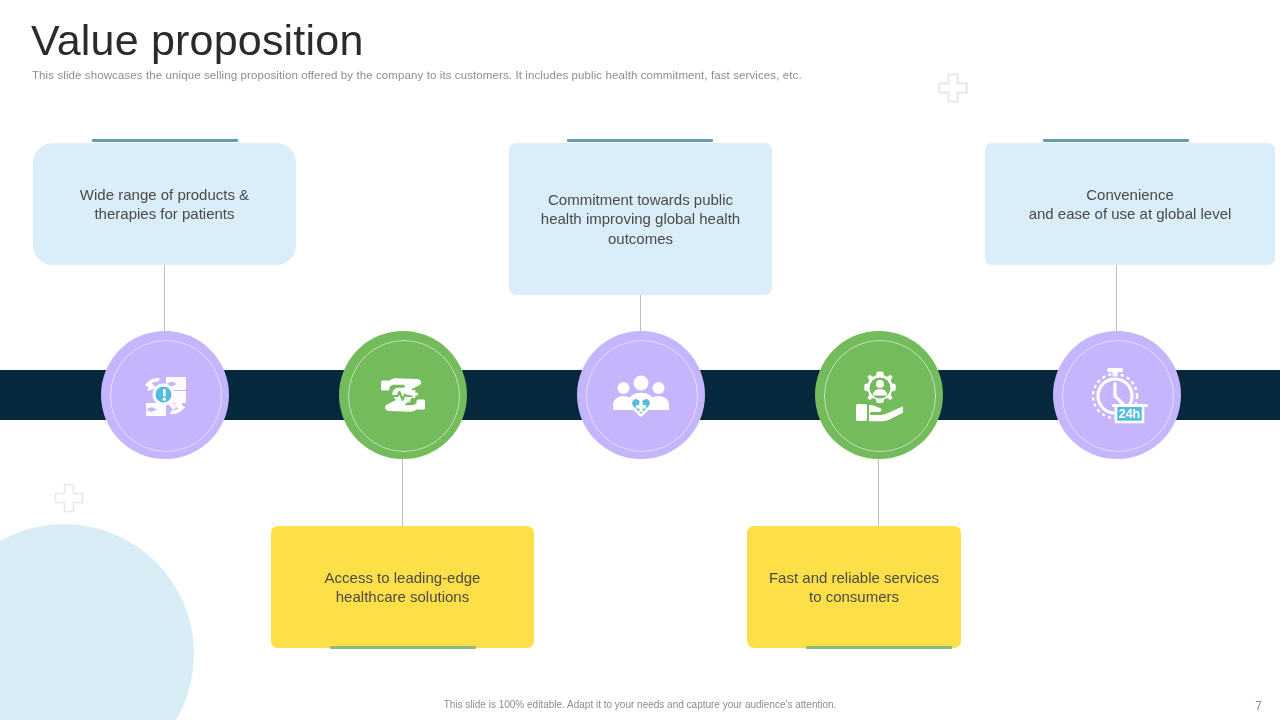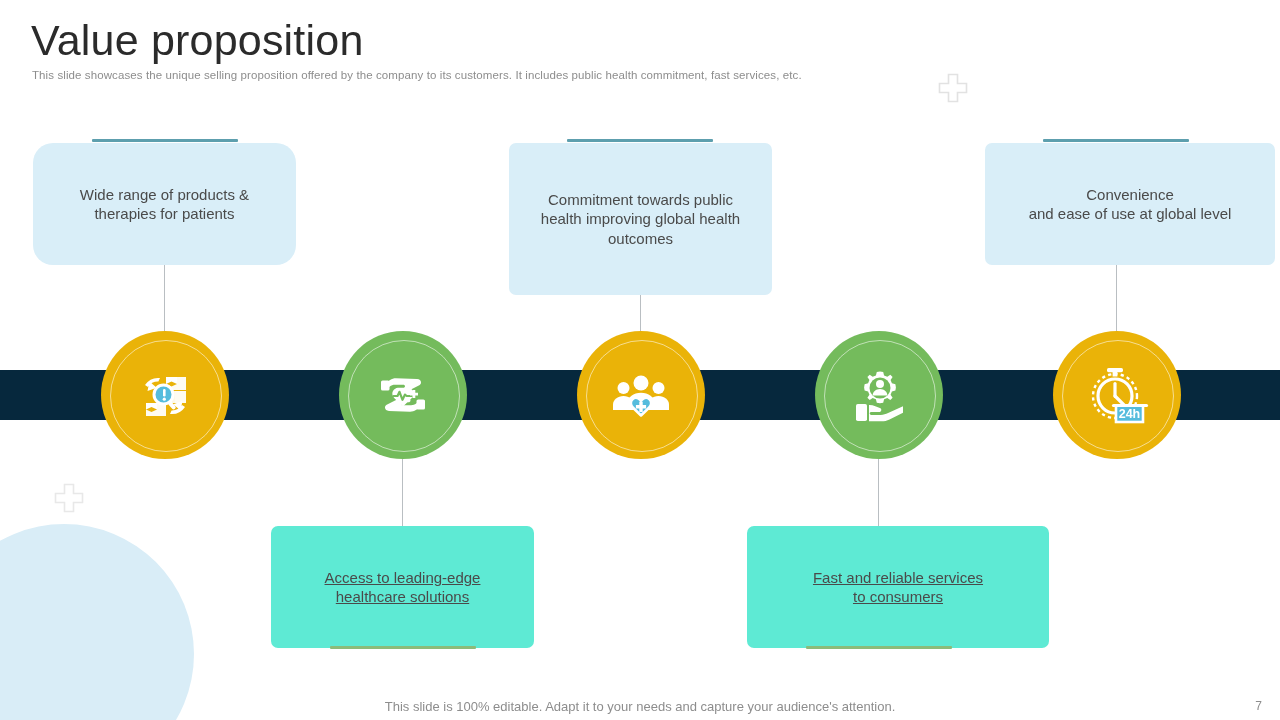--- a/index.html
+++ b/index.html
@@ -81,41 +81,41 @@
     display: flex;
     align-items: center;
     justify-content: center;
     text-align: center;
     padding: 10px 14px;
     font-size: 15px;
     line-height: 1.28;
     color: #4a4a4a;
   }
   .card-blue { background: #d9eef8; }
-  .card-green { background: #5eead4; text-decoration: underline; }
+  .card-green { background: #fde047; }
 
   .card-accent {
     position: absolute;
     height: 3px;
     border-radius: 1px;
   }
   .accent-teal  { background: #5d9fae; }
   .accent-green { background: #8cbb7a; }
 
   
   .icon-circle {
     position: absolute;
     width: 128px;
     height: 128px;
     border-radius: 50%;
     display: flex;
     align-items: center;
     justify-content: center;
   }
-  .icon-circle.blue  { background: #eab308; }
+  .icon-circle.blue  { background: #c4b5fd; }
   .icon-circle.green { background: #74bb5c; }
   .icon-circle::after {
     content: "";
     position: absolute;
     left: 9px; top: 9px;
     width: 110px; height: 110px;
     border-radius: 50%;
     border: 1px solid rgba(255,255,255,.55);
     pointer-events: none;
   }
@@ -127,21 +127,21 @@
   }
   .icon-glyph svg { display: block; width: 100%; height: 100%; }
 
   
   .footer-note {
     position: absolute;
     left: 0;
     top: 699px;
     width: 1280px;
     text-align: center;
-    font-size: 13px;
+    font-size: 10px;
     color: #8d8d8d;
   }
   .page-number {
     position: absolute;
     right: 18px;
     top: 699px;
     font-size: 12px;
     color: #8d8d8d;
   }
 </style>
@@ -190,21 +190,21 @@
   <span style="white-space:pre-line;">Convenience
 and ease of use at global level</span>
 </div>
 
 <div class="card card-green" style="left:271px; top:526px; width:263px; height:122px;">
   <span style="white-space:pre-line;">Access to leading-edge
 healthcare solutions</span>
 </div>
 <div class="card-accent accent-green" style="left:330px; top:646px; width:146px;"></div>
 
-<div class="card card-green" style="left:747px; top:526px; width:302px; height:122px;">
+<div class="card card-green" style="left:747px; top:526px; width:214px; height:122px;">
   <span style="white-space:pre-line;">Fast and reliable services
 to consumers</span>
 </div>
 <div class="card-accent accent-green" style="left:806px; top:646px; width:146px;"></div>
 
 <div class="icon-circle blue" style="left:101px; top:331px;">
   <span class="icon-glyph">
     <svg viewBox="0 0 64 64" fill="#ffffff">
 
       <path d="M33 14h11v7l-5.5-2.6L33 21z"></path>

